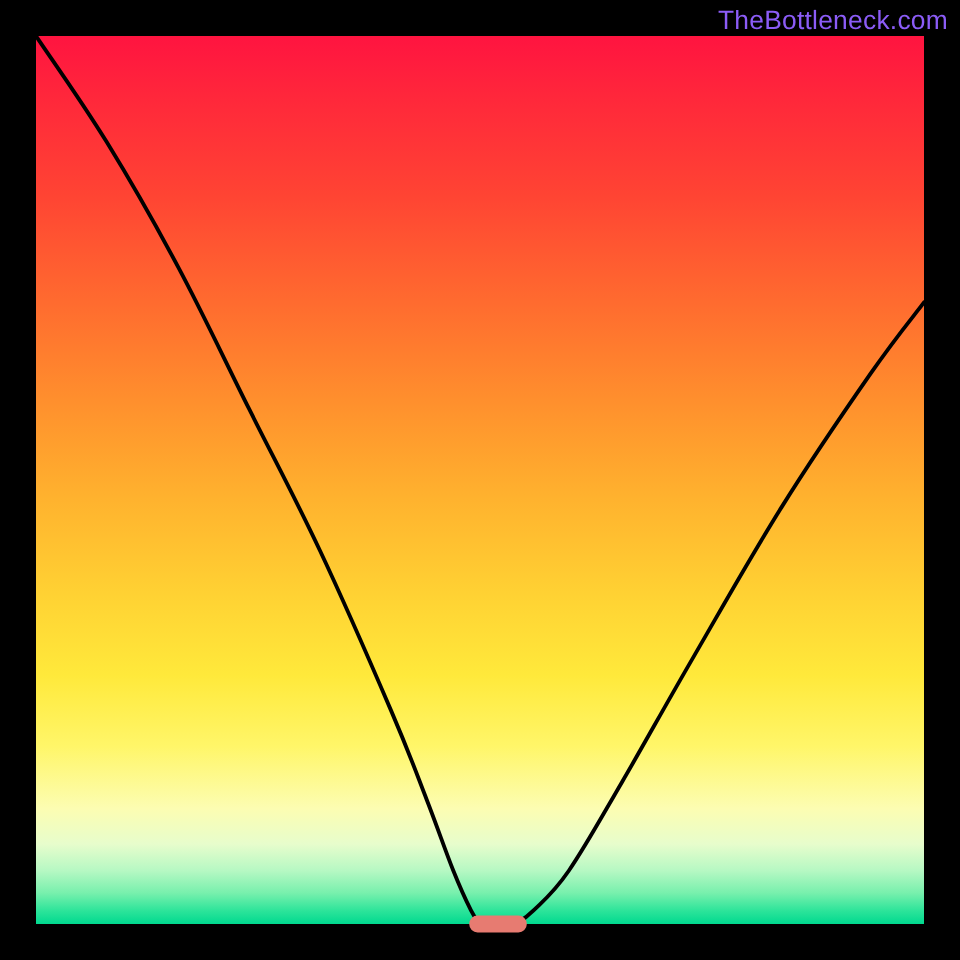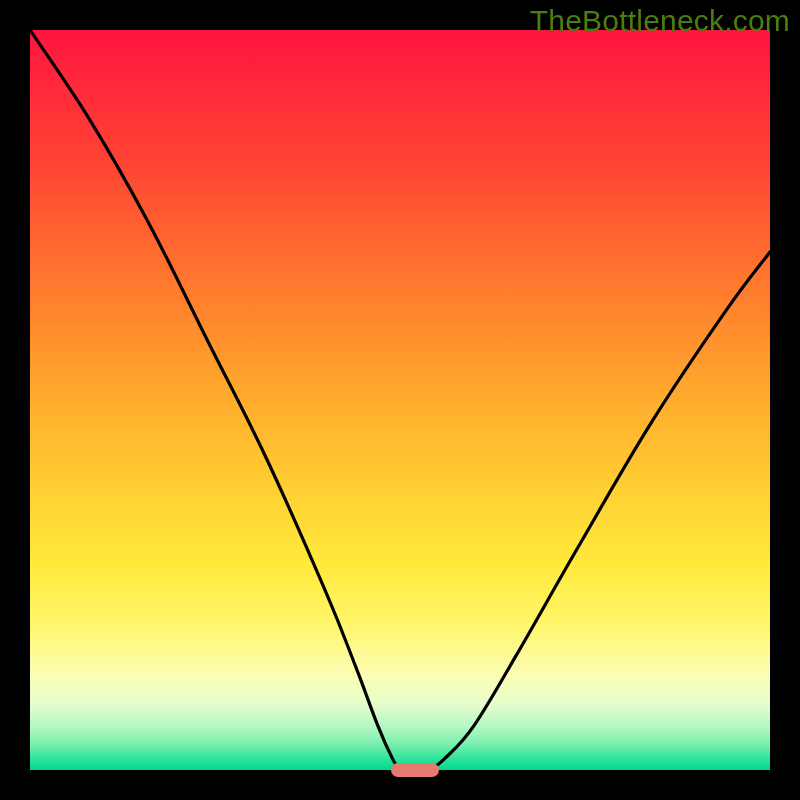--- a/index.html
+++ b/index.html
@@ -55,22 +55,22 @@
     width: 48px;
     height: 14px;
     border-radius: 8px;
     background: #e77b71;
     transform: translate(-50%, -50%);
   }
   .watermark {
     position: absolute;
     top: 4px;
     right: 10px;
-    color: #4d7c0f;
-    font-size: 30px;
+    color: #8b5cf6;
+    font-size: 22px;
     letter-spacing: 0.2px;
     user-select: none;
   }
 </style>
 </head>
 <body>
 
 <div class="stage">
 
   <div class="plot">

